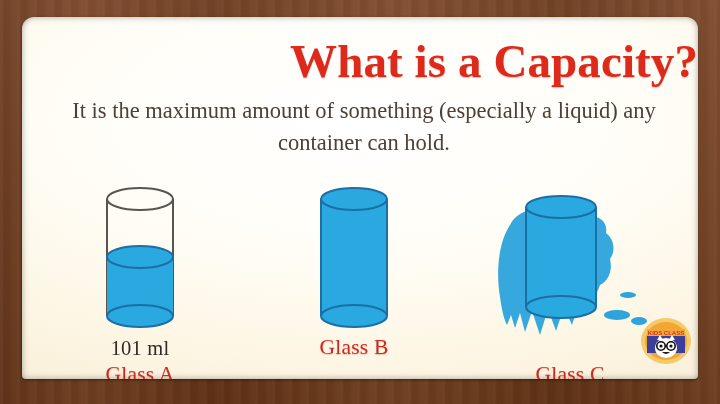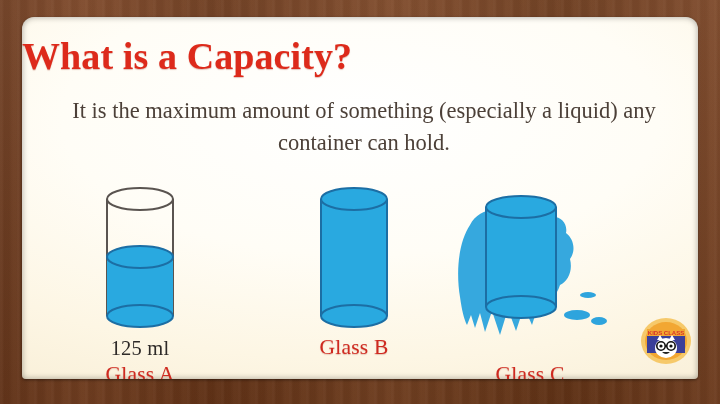--- a/index.html
+++ b/index.html
@@ -54,22 +54,22 @@
     box-shadow: 0 0 6px rgba(0,0,0,0.35) inset, 0 1px 3px rgba(0,0,0,0.45);
     overflow: hidden;
   }
 
   
   #title {
     position: absolute;
     left: 0;
     top: 17px;
     width: 676px;
-    text-align: left;
-    font-size: 38px;
+    text-align: right;
+    font-size: 47px;
     font-weight: bold;
     color: #dd2a1b;
     letter-spacing: 0.1px;
     text-shadow: 0 1px 1px rgba(150,40,20,0.28);
   }
   #body-text {
     position: absolute;
     left: 32px;
     top: 78px;
     width: 620px;
@@ -81,21 +81,21 @@
 
   
   .glass-col {
     position: absolute;
     top: 168px;
     width: 200px;
     text-align: center;
   }
   #col-a { left: 18px; }
   #col-b { left: 232px; }
-  #col-c { left: 408px; }
+  #col-c { left: 448px; }
 
   .art {
     position: relative;
     height: 150px;
     width: 200px;
   }
   .art svg { display: block; margin: 0 auto; }
 
   .vol-label {
     font-size: 20.5px;
@@ -143,21 +143,21 @@
 
           <path d="M22,72 L22,131 A33,11 0 0 0 88,131 L88,72 Z" fill="#29a9e0"></path>
 
           <ellipse cx="55" cy="131" rx="33" ry="11" fill="#29a9e0" stroke="#1c6ea4" stroke-width="2"></ellipse>
 
           <ellipse cx="55" cy="72" rx="33" ry="11" fill="#29a9e0" stroke="#1c6ea4" stroke-width="2"></ellipse>
 
           <ellipse cx="55" cy="14" rx="33" ry="11" fill="none" stroke="#5a5450" stroke-width="2"></ellipse>
         </svg>
       </div>
-      <div class="vol-label">125 ml</div>
+      <div class="vol-label">101 ml</div>
       <div class="glass-name">Glass A</div>
     </div>
 
     <div class="glass-col" id="col-b">
       <div class="art">
         <svg width="110" height="148" viewBox="0 0 110 148" aria-hidden="true">
 
           <path d="M22,14 L22,131 A33,11 0 0 0 88,131 L88,14 Z" fill="#29a9e0"></path>
 
           <path d="M22,14 L22,131" stroke="#1c6ea4" stroke-width="2" fill="none"></path>

